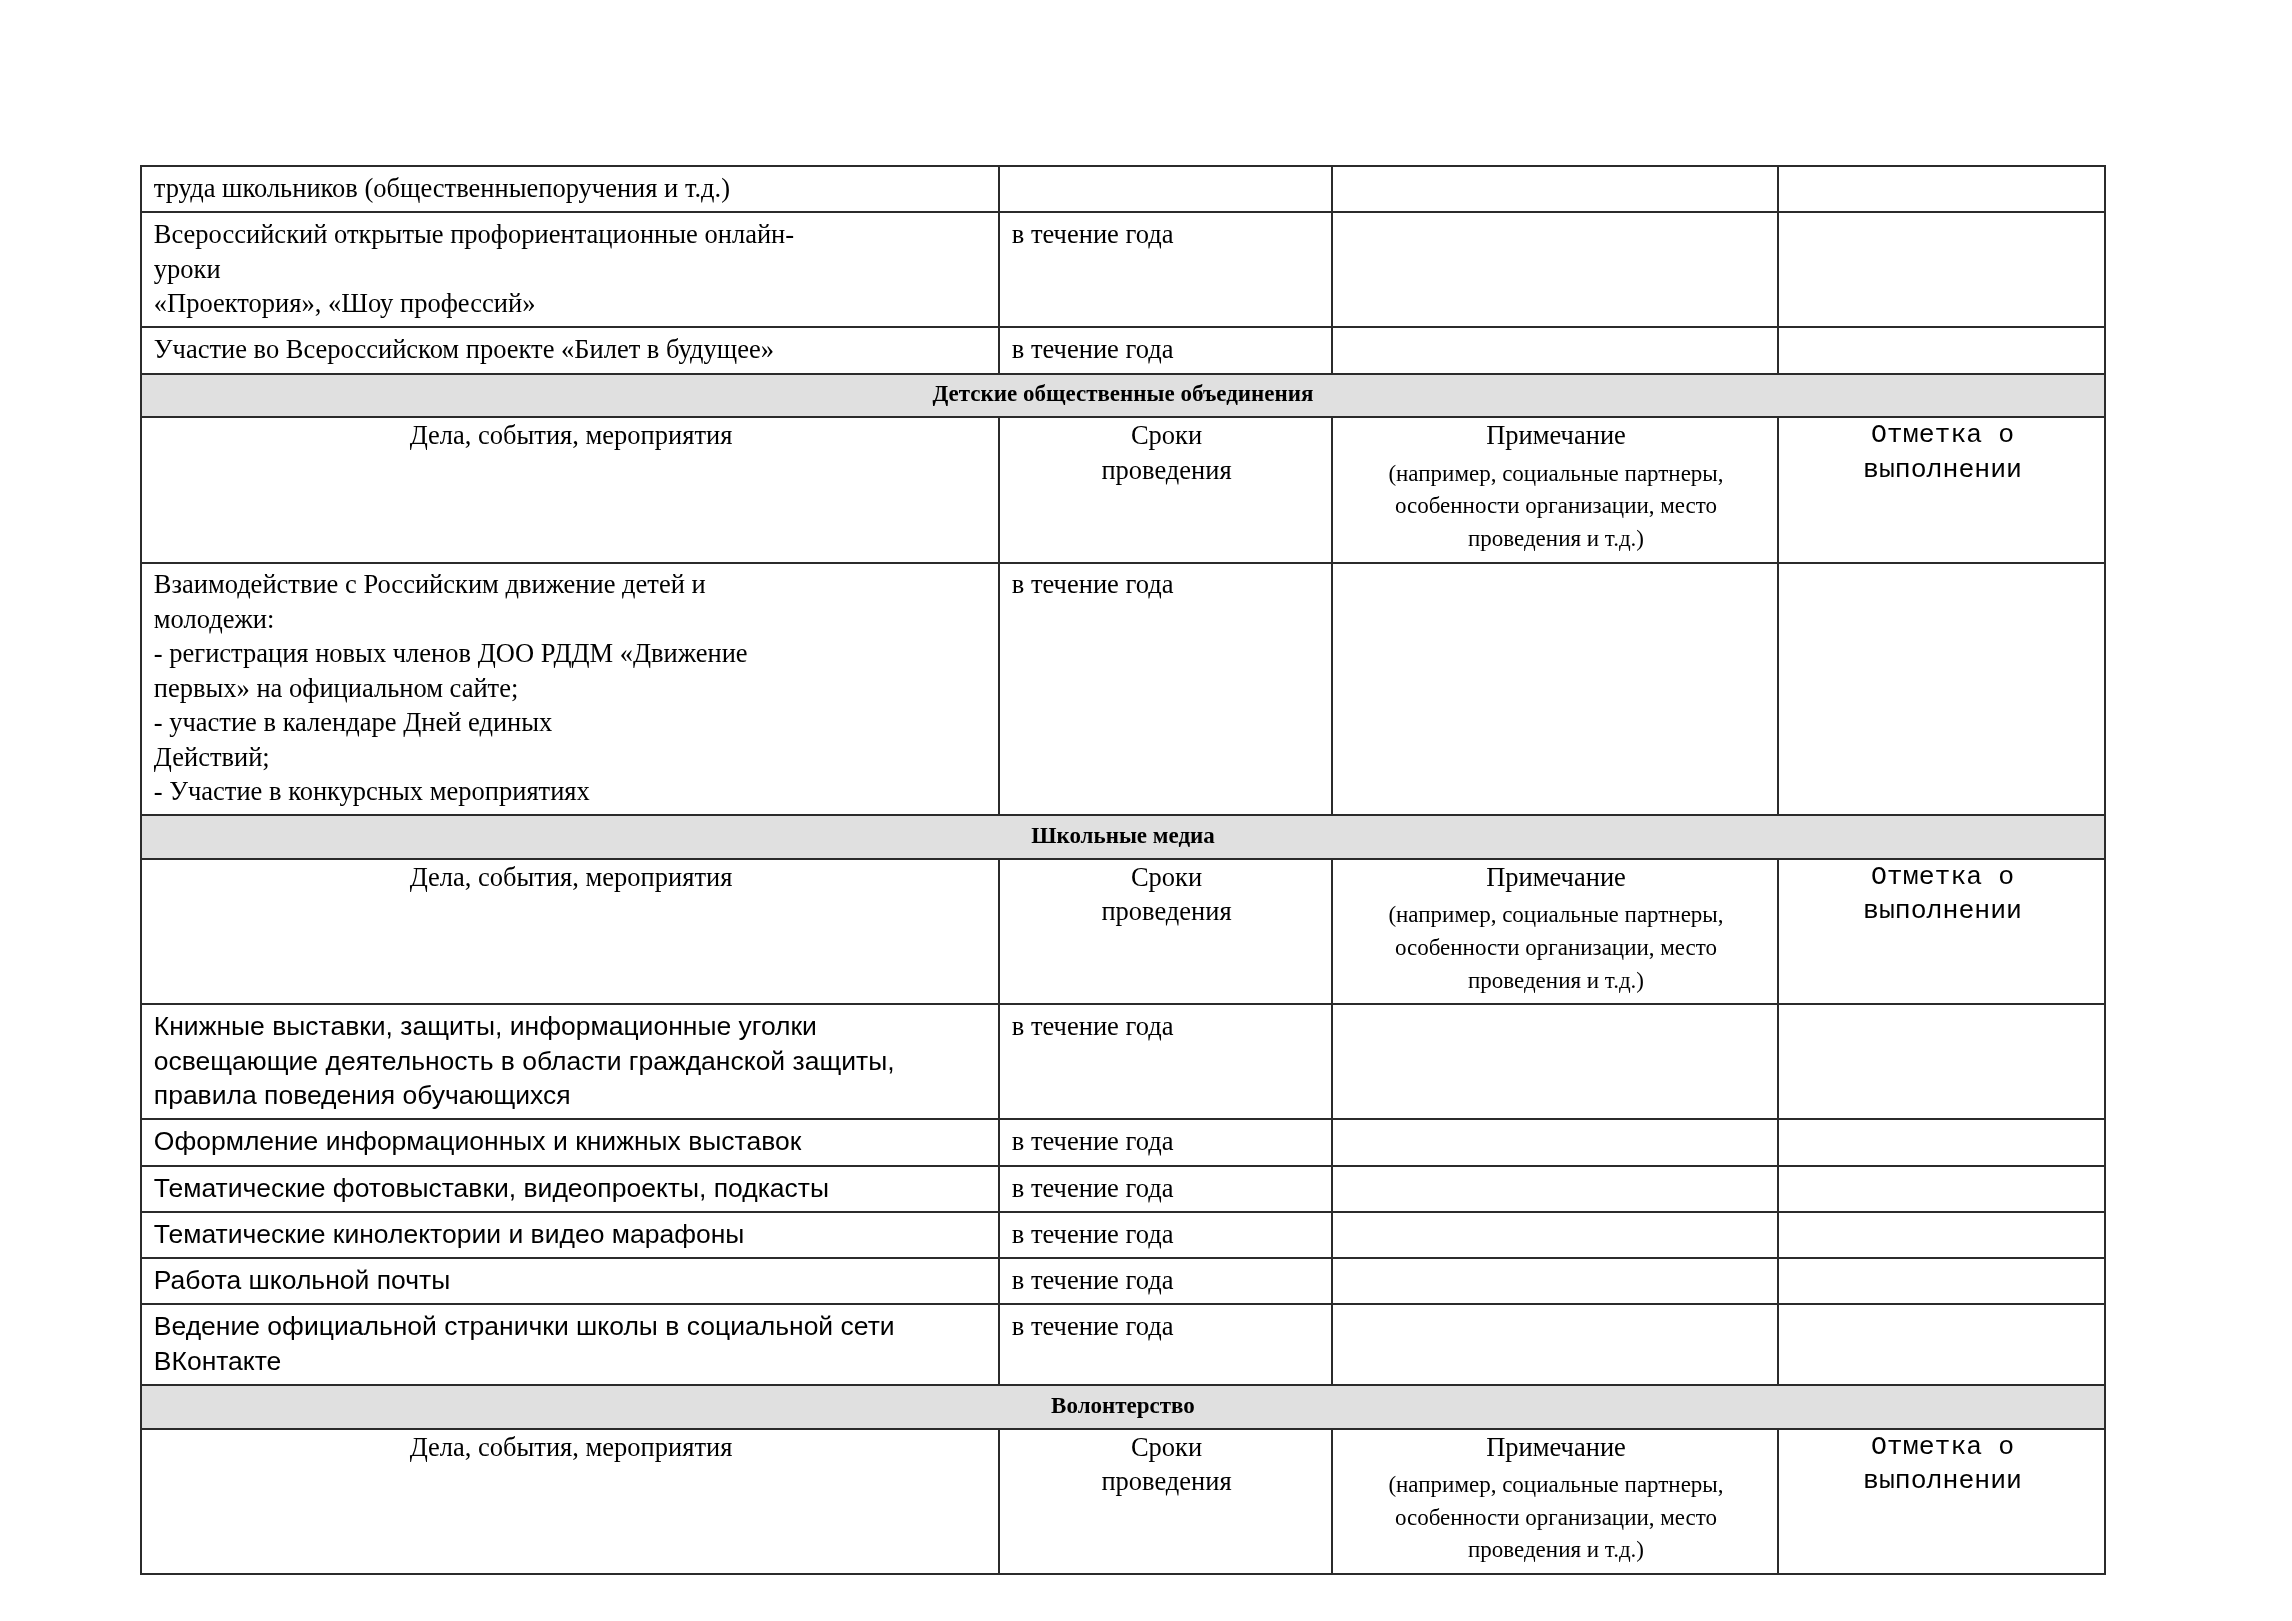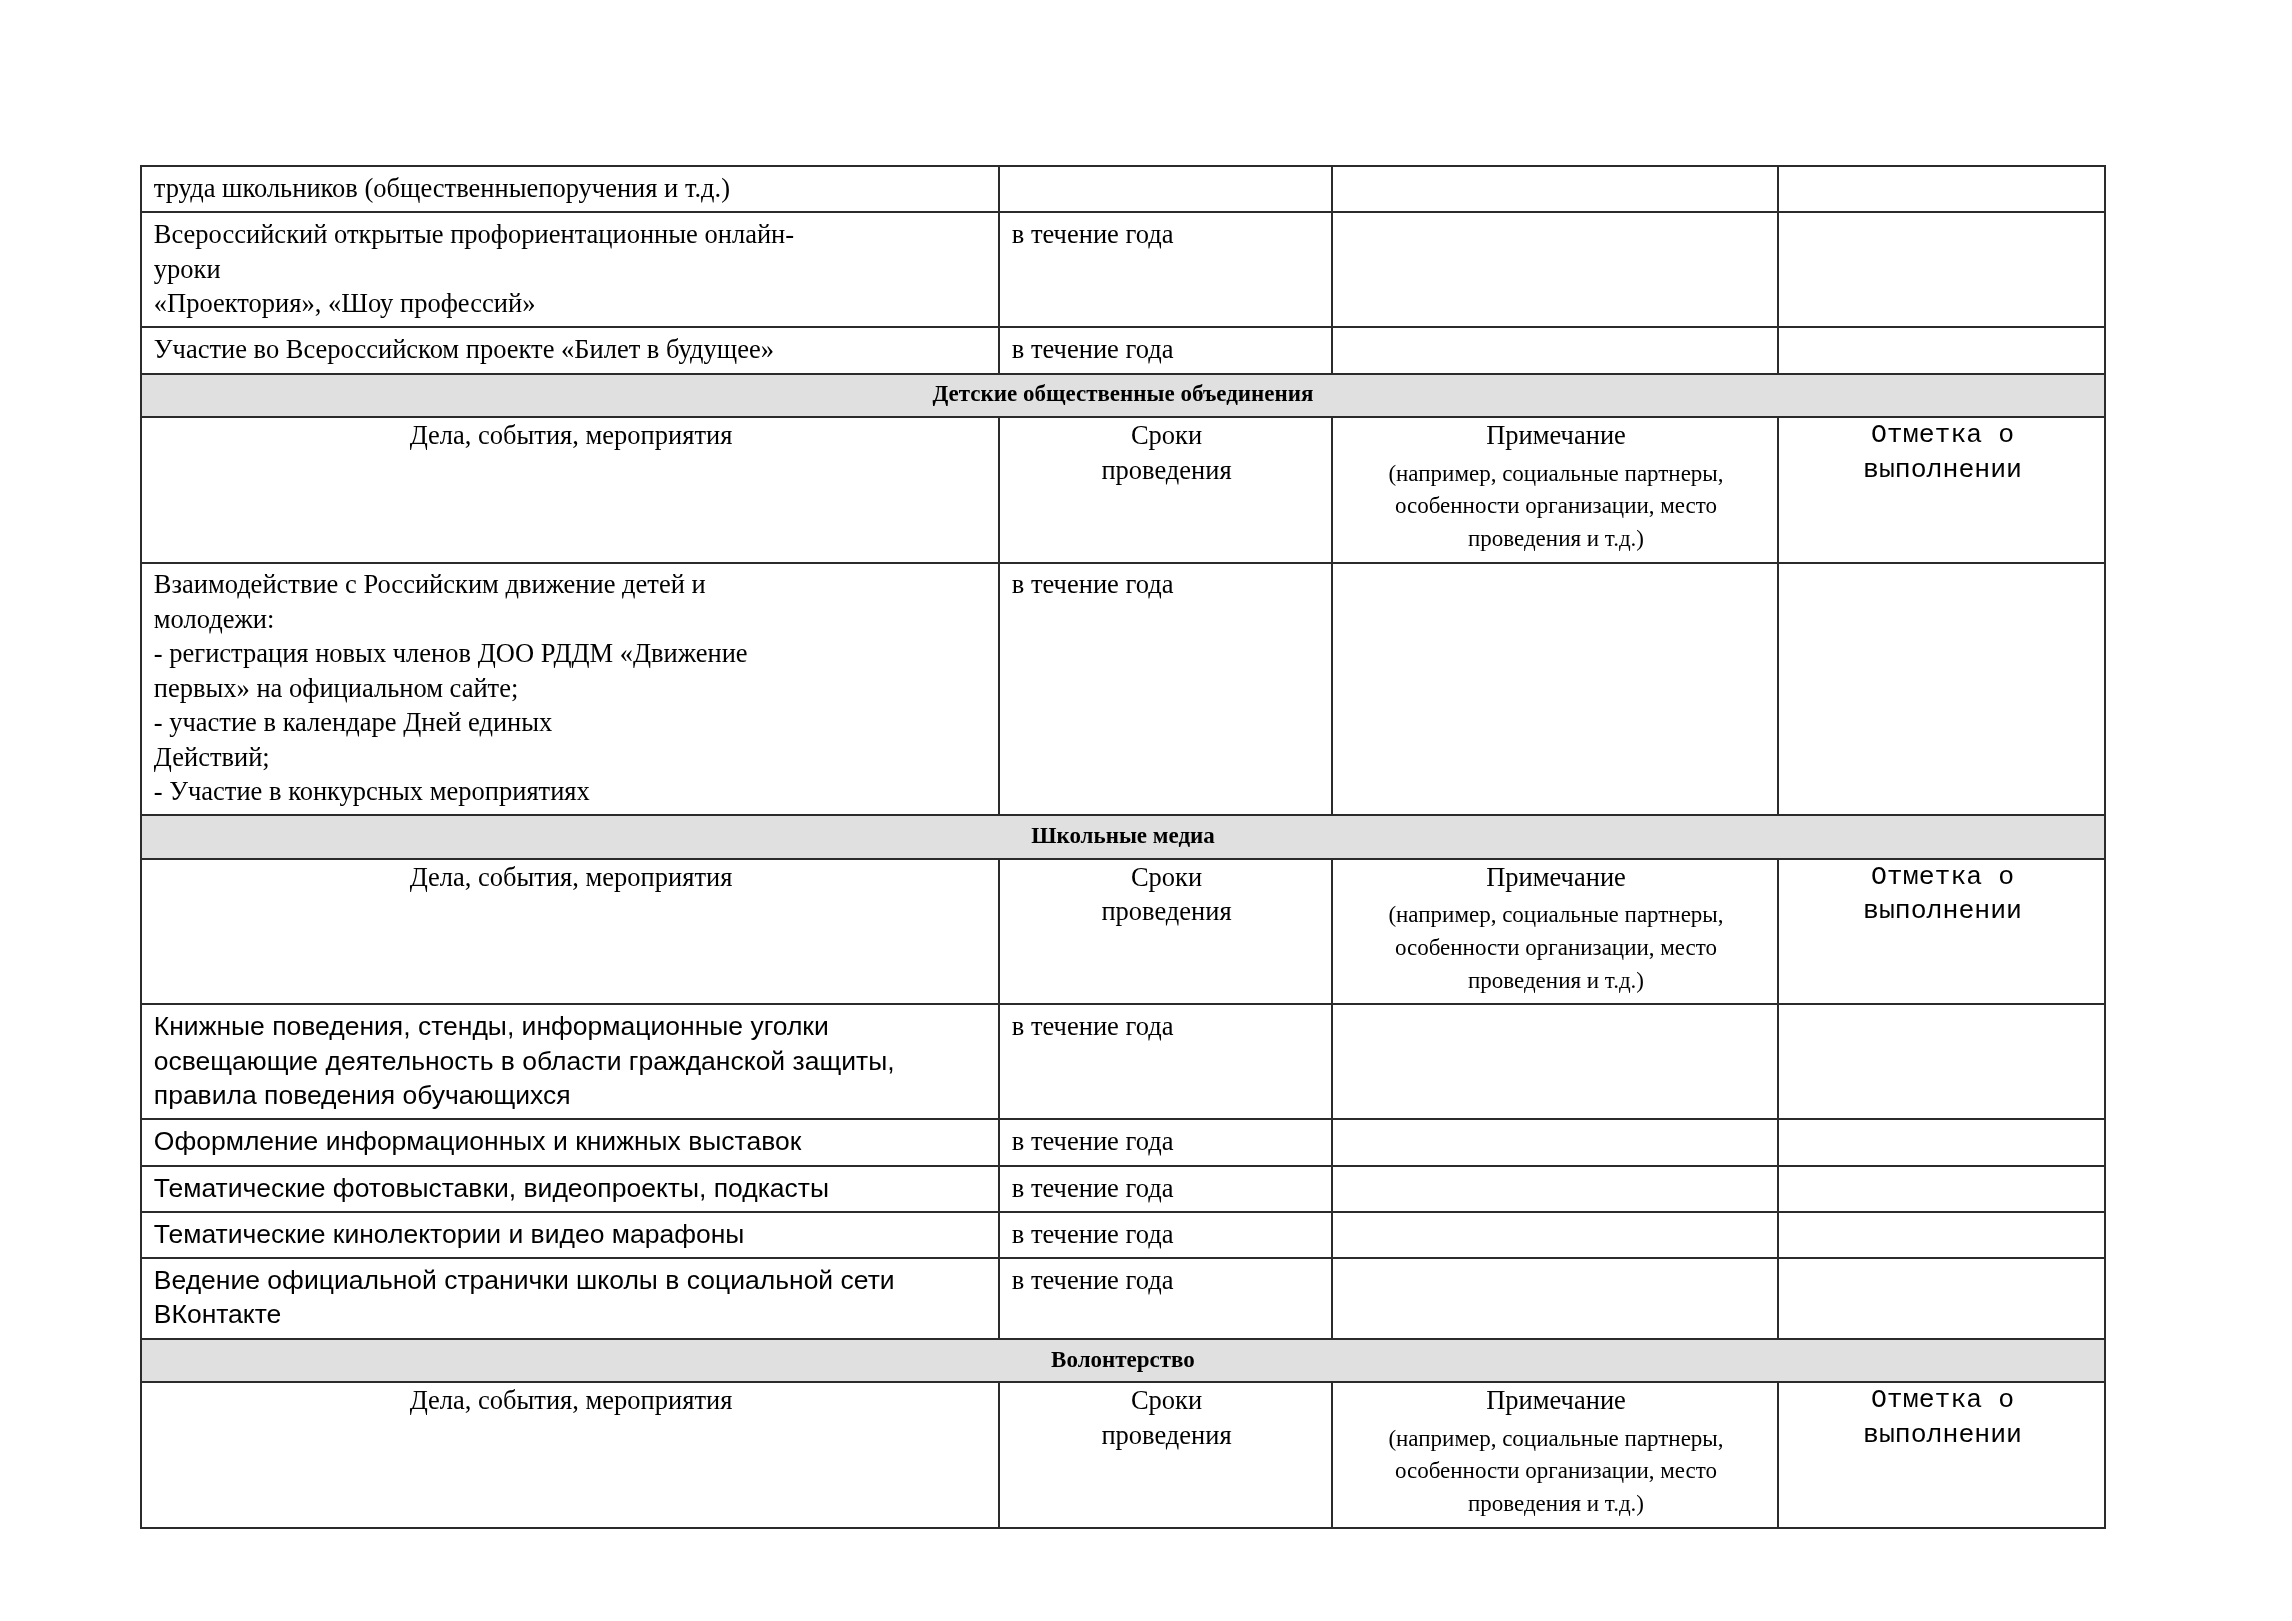--- a/index.html
+++ b/index.html
@@ -230,21 +230,21 @@
           </span>
         </td>
         <td class="ch-mark">
           <span class="blk">Отметка о</span>
           <span class="blk">выполнении</span>
         </td>
       </tr>
 
       <tr>
         <td class="activity activity-sans">
-          <span class="blk">Книжные поведения, стенды, информационные уголки</span>
+          <span class="blk">Книжные выставки, защиты, информационные уголки</span>
           <span class="blk">освещающие деятельность в области гражданской защиты,</span>
           <span class="blk">правила поведения обучающихся</span>
         </td>
         <td class="dates">
           <span>в течение года</span>
         </td>
         <td class="empty">
           <span></span>
         </td>
         <td class="empty">
@@ -291,20 +291,34 @@
           <span>в течение года</span>
         </td>
         <td class="empty">
           <span></span>
         </td>
         <td class="empty">
           <span></span>
         </td>
       </tr>
 
+      <tr>
+        <td class="activity activity-sans">
+          <span class="blk">Работа школьной почты</span>
+        </td>
+        <td class="dates">
+          <span>в течение года</span>
+        </td>
+        <td class="empty">
+          <span></span>
+        </td>
+        <td class="empty">
+          <span></span>
+        </td>
+      </tr>
 
       <tr>
         <td class="activity activity-sans">
           <span class="blk">Ведение официальной странички школы в социальной сети</span>
           <span class="blk">ВКонтакте</span>
         </td>
         <td class="dates">
           <span>в течение года</span>
         </td>
         <td class="empty">

